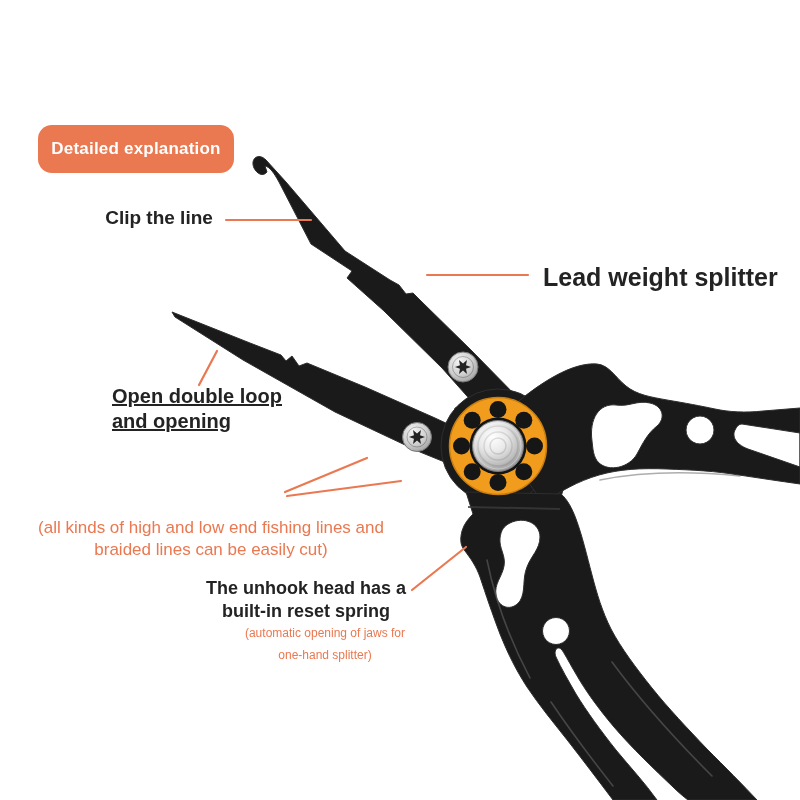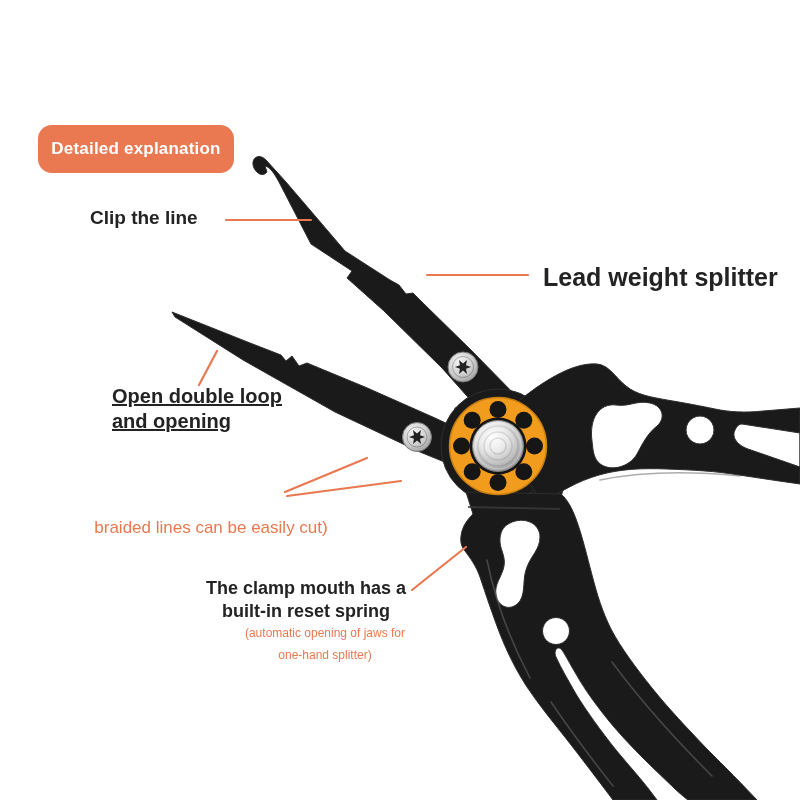--- a/index.html
+++ b/index.html
@@ -10,21 +10,21 @@
   }
   .stage svg{position:absolute;left:0;top:0;}
   .badge{
     position:absolute;left:38px;top:125px;width:196px;height:48px;
     background:var(--accent,#ea7850);color:#fff;border-radius:14px;
     display:flex;align-items:center;justify-content:center;
     font-size:17px;font-weight:600;letter-spacing:.2px;
   }
   .lbl{position:absolute;color:var(--text_dark,#232323);font-weight:600;}
   .note{position:absolute;color:var(--accent,#ea7850);font-weight:400;}
-  .lbl-clip{left:90px;top:207px;width:150px;font-size:19px;}
+  .lbl-clip{left:84px;top:207px;width:150px;text-align:center;font-size:19px;}
   .lbl-lead{left:543px;top:263px;white-space:nowrap;font-size:25px;}
   .lbl-loop{left:112px;top:384px;font-size:20px;line-height:25px;text-align:left;text-decoration:underline;}
   .lbl-shear{left:49px;top:478px;width:250px;text-align:center;font-size:17.5px;line-height:21.5px;}
   .note-shear{left:6px;top:517px;width:410px;text-align:center;font-size:17px;line-height:21.5px;}
   .lbl-clamp{left:186px;top:577px;width:240px;text-align:center;font-size:18px;line-height:22.5px;}
   .note-clamp{left:194px;top:622px;width:262px;text-align:center;font-size:12px;line-height:22px;}
   .line{display:block;}
 </style>
 </head>
 <body>
@@ -144,25 +144,26 @@
 
   <div class="lbl lbl-lead">Lead weight splitter</div>
 
   <div class="lbl lbl-loop">
     <span class="line">Open double loop</span>
     <span class="line">and opening</span>
   </div>
 
 
   <div class="note note-shear">
+    <span class="line">(all kinds of high and low end fishing lines and</span>
     <span class="line">braided lines can be easily cut)</span>
   </div>
 
   <div class="lbl lbl-clamp">
-    <span class="line">The clamp mouth has a</span>
+    <span class="line">The unhook head has a</span>
     <span class="line">built-in reset spring</span>
   </div>
 
   <div class="note note-clamp">
     <span class="line">(automatic opening of jaws for</span>
     <span class="line">one-hand splitter)</span>
   </div>
 
 </div>
 

